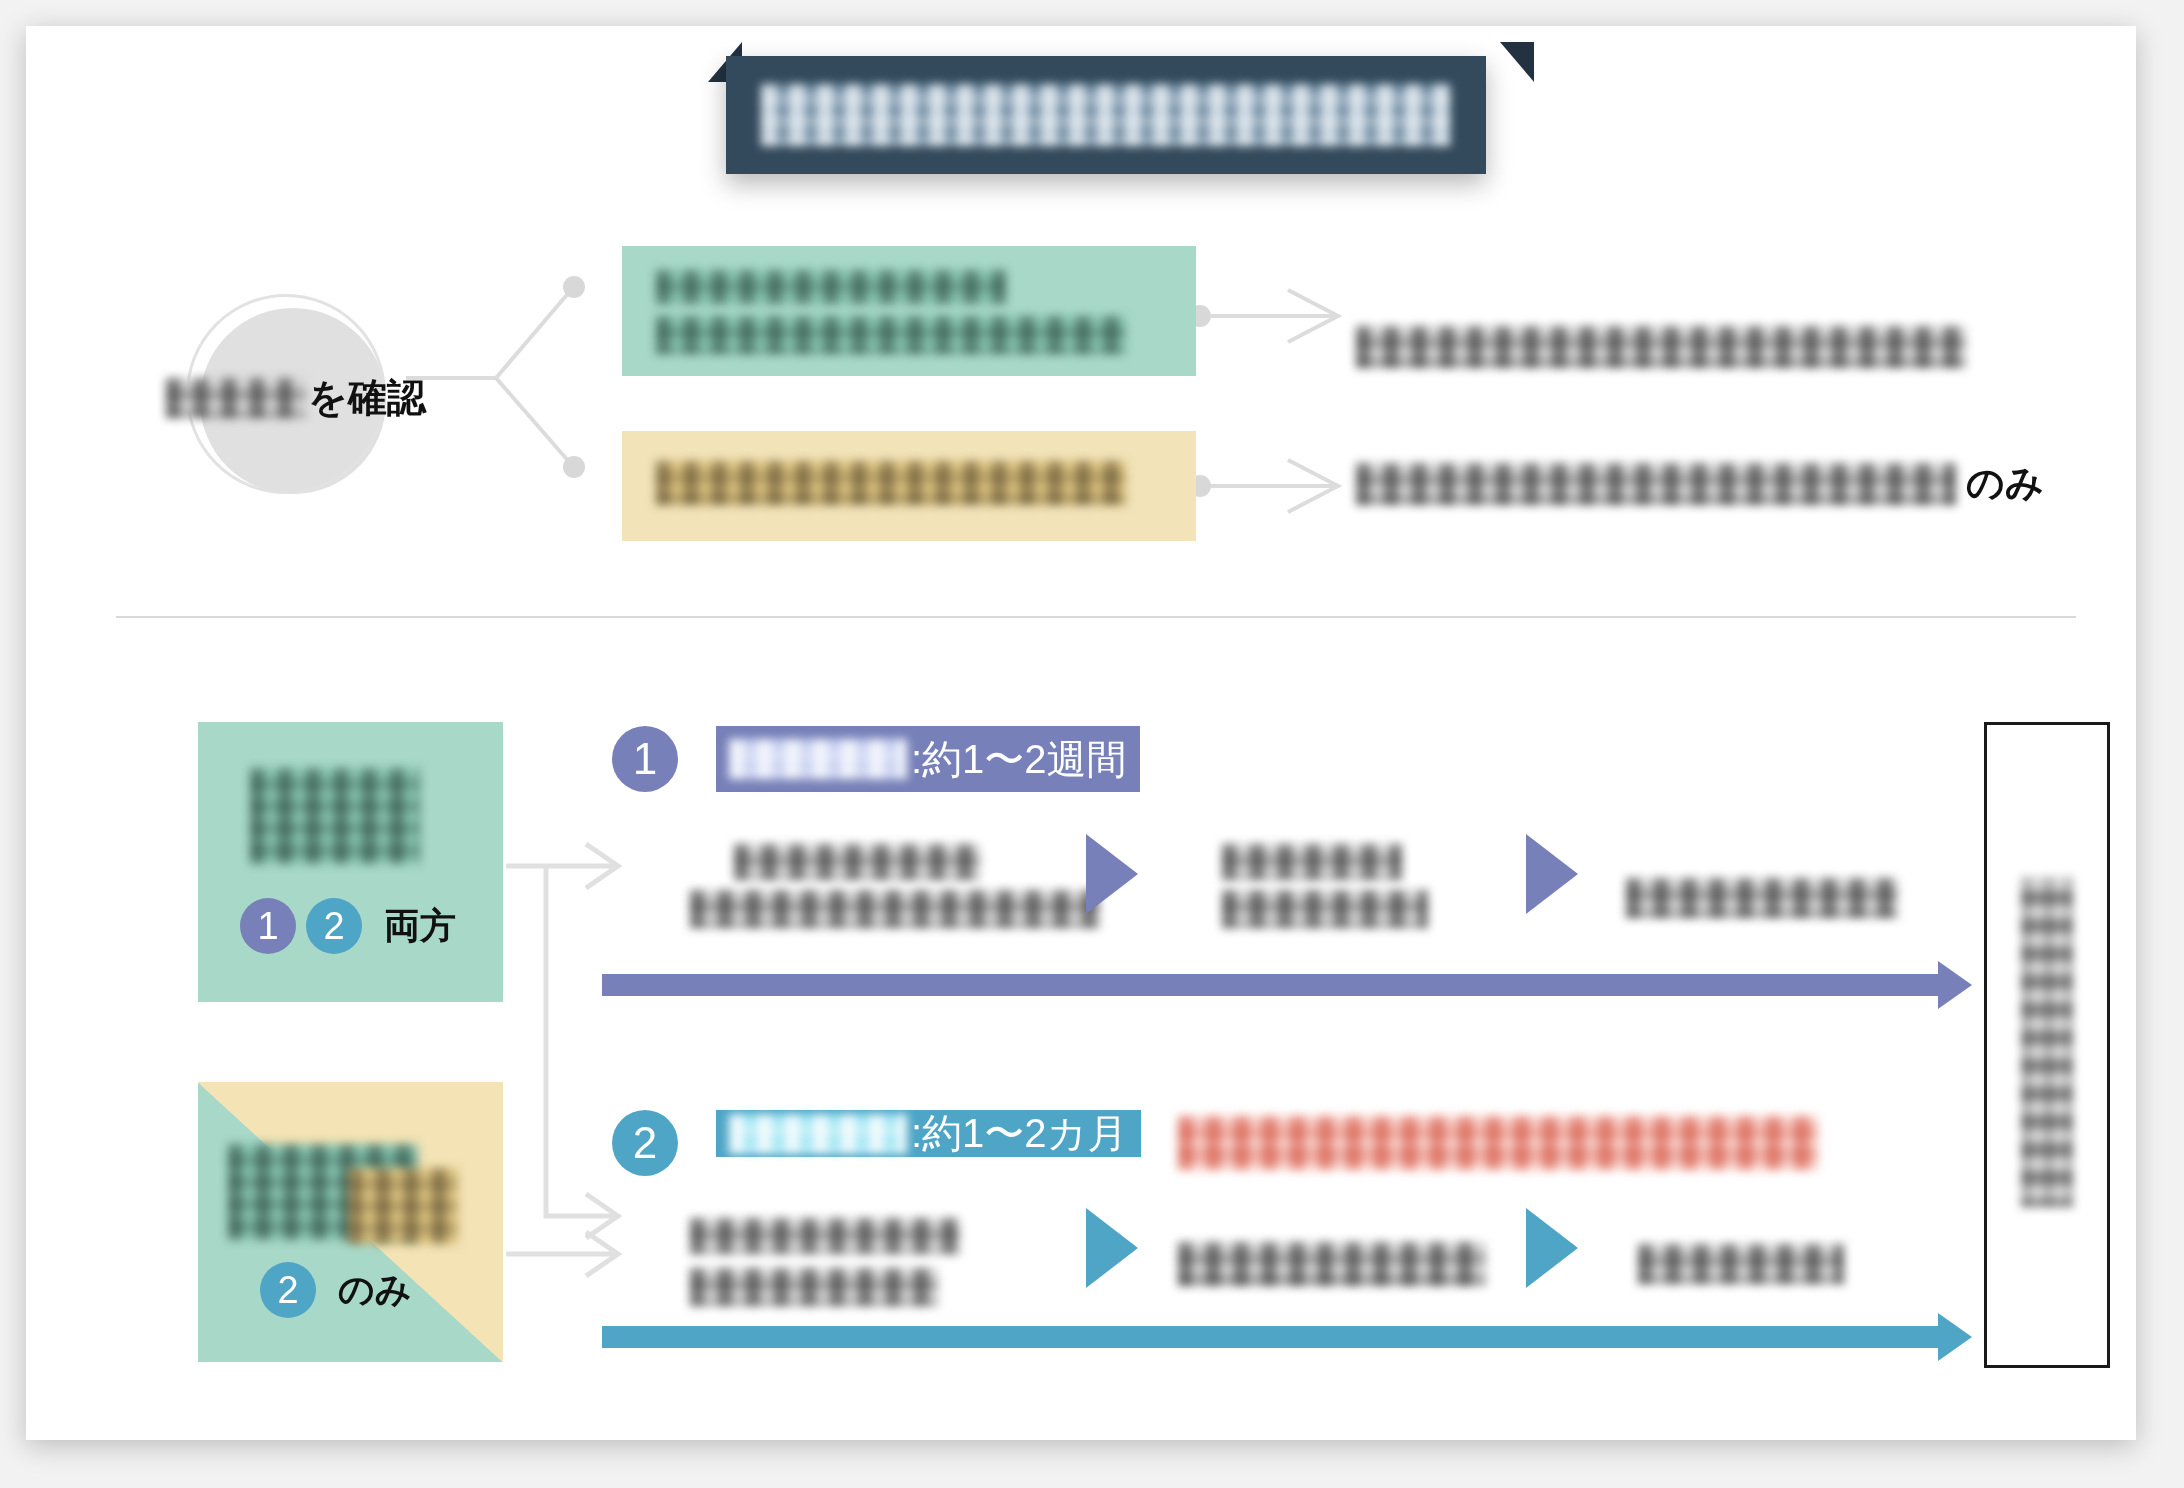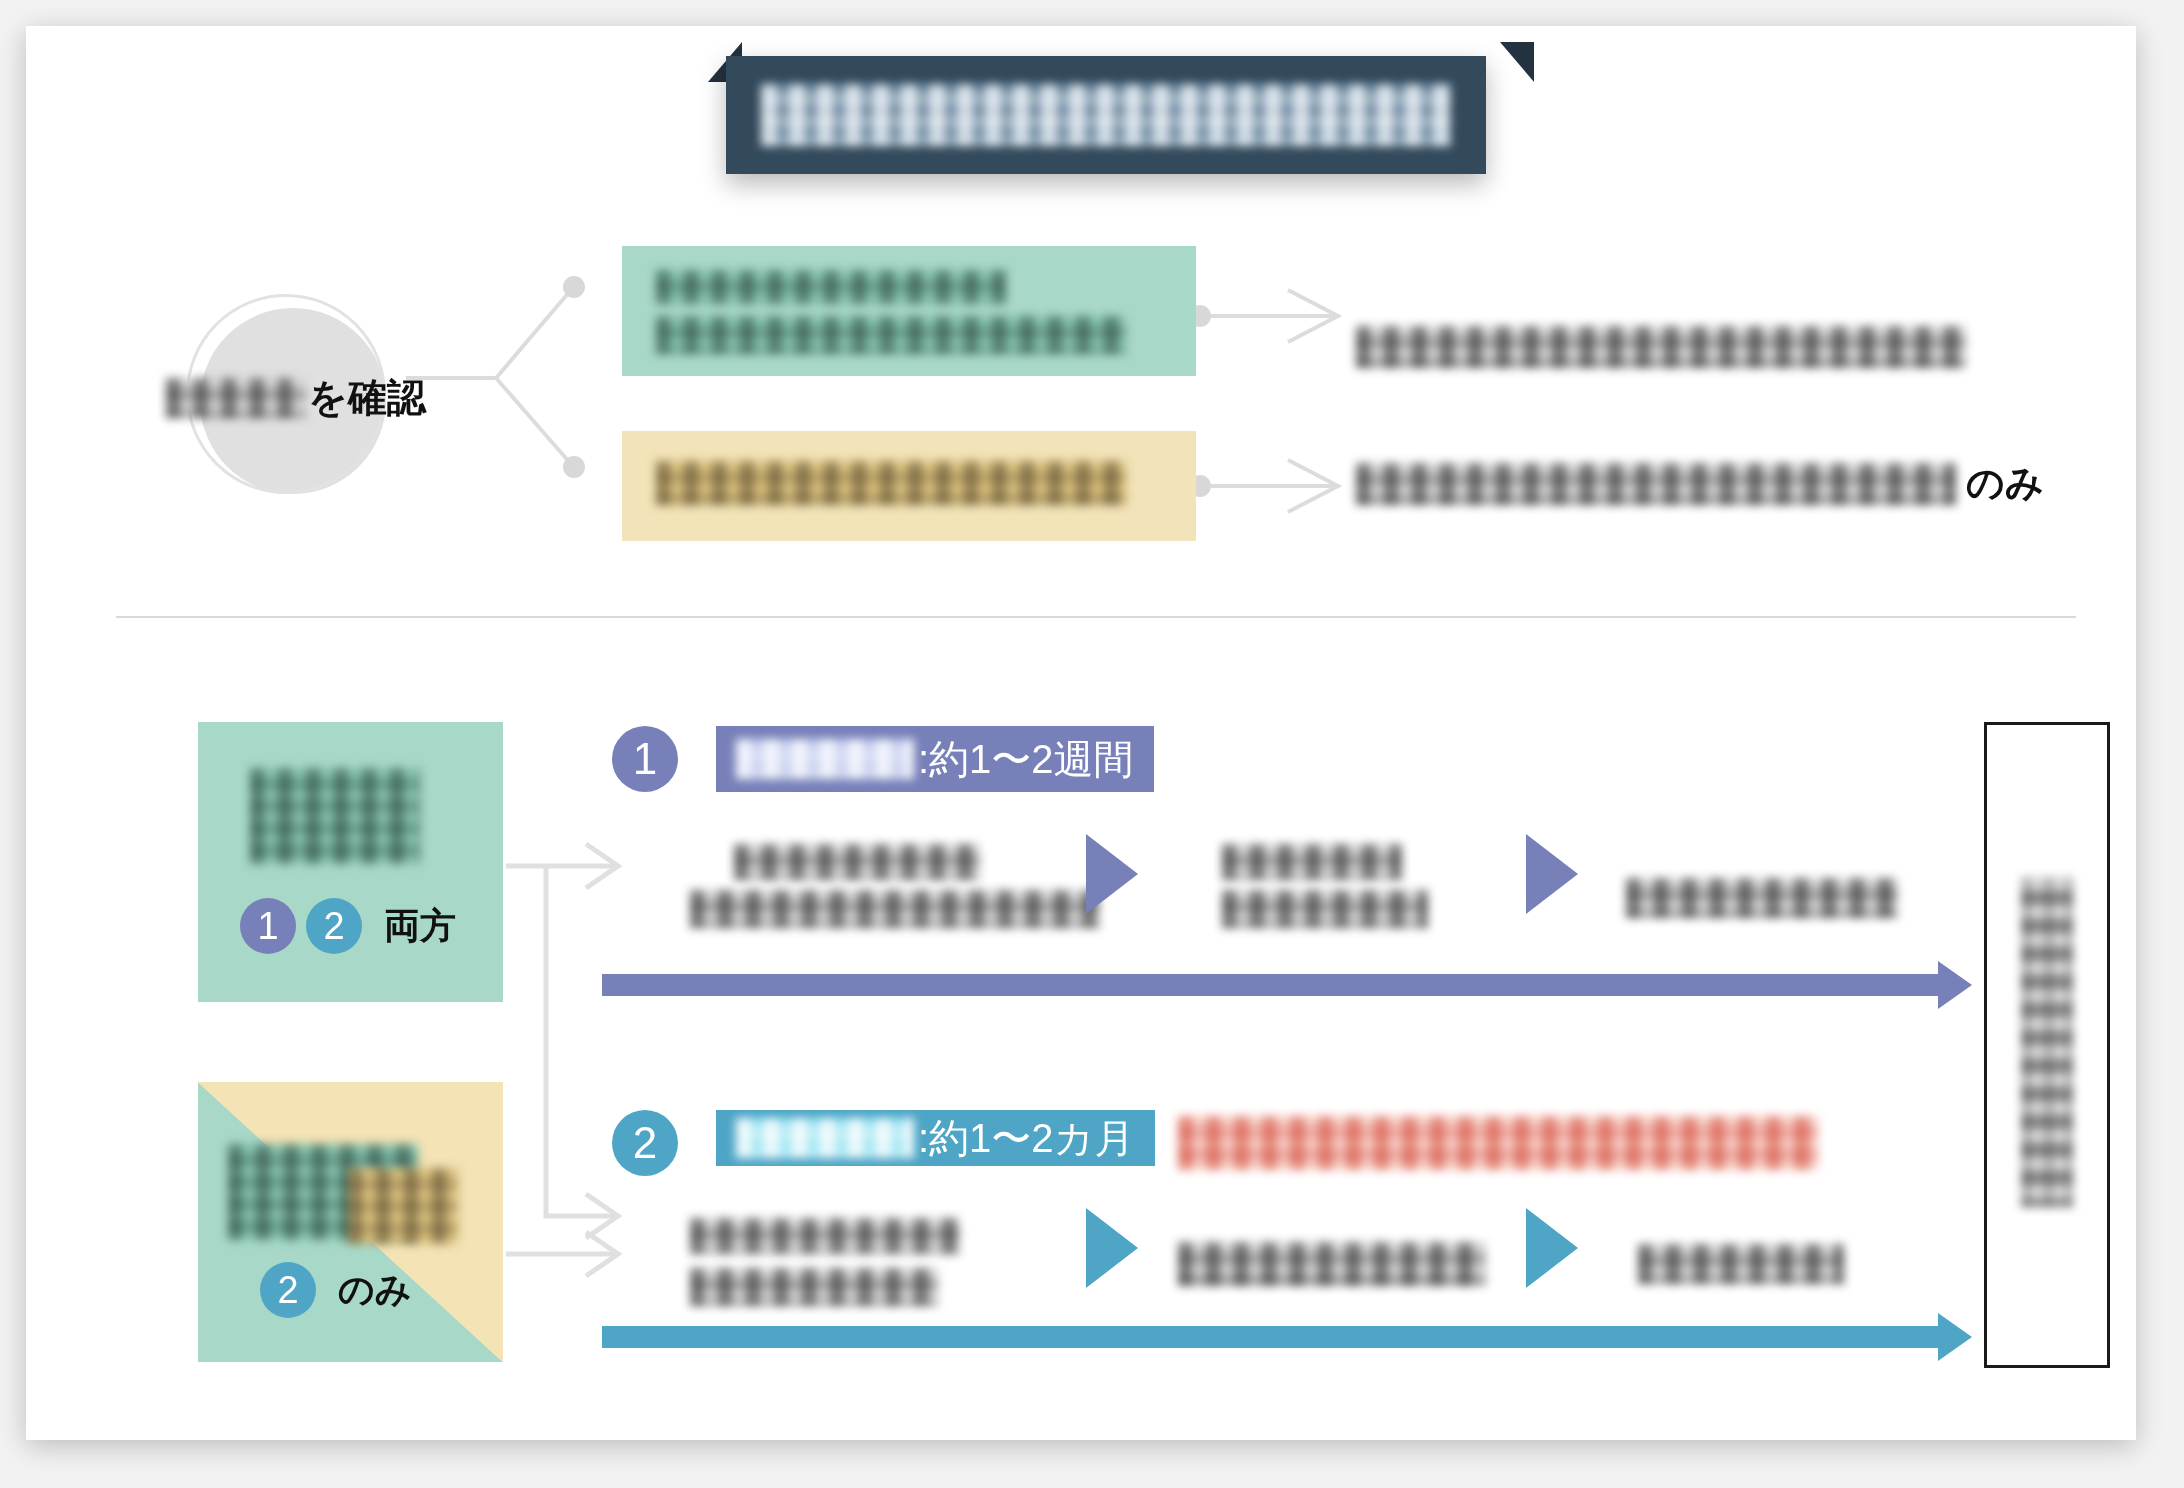--- a/index.html
+++ b/index.html
@@ -147,21 +147,21 @@
     border-radius:50%;display:flex;align-items:center;justify-content:center;
     color:#fff;font-weight:400;line-height:1;
   }
   .num.p{background:#7780b8;}
   .num.c{background:#4ea5c6;}
 
   .jlabel{font-size:36px;font-weight:700;color:#111;}
 
   .badge{
     position:absolute;display:flex;align-items:center;
-    color:#fff;font-size:40px;font-weight:400;padding:0 20px;
+    color:#fff;font-size:40px;font-weight:400;padding:0 13px;
     white-space:nowrap;
   }
   .badge.p{background:#7780b8;}
   .badge.c{background:#4ea5c6;}
   .badge .blur{width:178px;height:40px;margin-right:4px;}
 
   .step{position:absolute;}
   .step .blur{display:block;}
   .tri{position:absolute;width:0;height:0;border-style:solid;}
   .tri.p{border-width:40px 0 40px 52px;border-color:transparent transparent transparent #7780b8;}
@@ -284,21 +284,21 @@
   <div class="step" style="left:1600px;top:852px;">
     <span class="blur g" style="width:272px;height:40px;"></span>
   </div>
 
   <div class="bigarrow p" style="left:576px;top:948px;width:1370px;">
     <div class="shaft" style="width:1336px;"></div>
     <div class="head" style="left:1336px;"></div>
   </div>
 
   <span class="num c" style="position:absolute;left:586px;top:1084px;width:66px;height:66px;font-size:44px;">2</span>
-  <div class="badge c" style="left:690px;top:1084px;height:56px;">
+  <div class="badge c" style="left:690px;top:1084px;height:47px;">
     <span class="blur cyan"></span>
     <span>:約1〜2カ月</span>
   </div>
   <span class="blur pink" style="position:absolute;left:1152px;top:1090px;width:640px;height:54px;"></span>
 
   <div class="step" style="left:664px;top:1192px;">
     <span class="blur g" style="width:270px;height:36px;margin-bottom:14px;"></span>
     <span class="blur g" style="width:248px;height:38px;"></span>
   </div>
   <div class="tri c" style="left:1060px;top:1182px;"></div>

